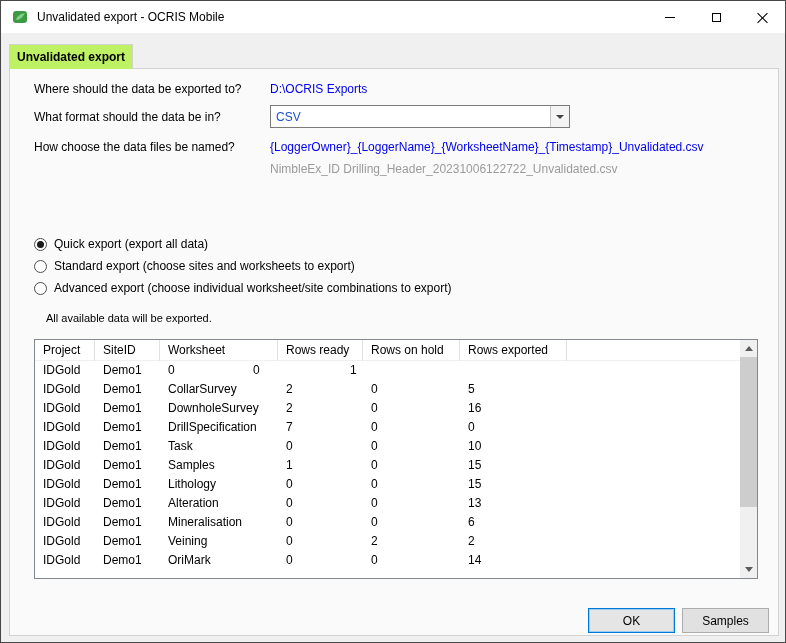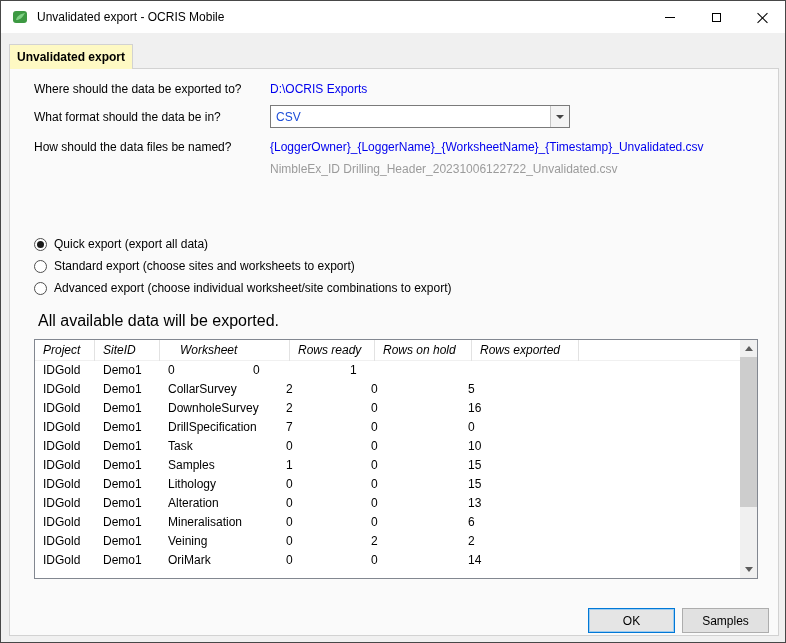--- a/index.html
+++ b/index.html
@@ -23,21 +23,21 @@
   .glyph-min { width:10px; height:1px; background:#000; display:block; }
   .glyph-max { width:9px; height:9px; border:1px solid #000; display:block; }
   .glyph-close { position:relative; width:11px; height:11px; display:block; }
   .glyph-close::before,.glyph-close::after { content:""; position:absolute; left:5px; top:-1px; width:1px; height:14px; background:#000; }
   .glyph-close::before { transform:rotate(45deg); }
   .glyph-close::after { transform:rotate(-45deg); }
 
   
   .tab {
     position:absolute; left:8px; top:43px; width:124px; height:25px;
-    background:#fef9c3; border:1px solid #d2d2d2; border-bottom:none;
+    background:#bef264; border:1px solid #d2d2d2; border-bottom:none;
     font-size:12px; font-weight:bold; color:#000;
     display:flex; align-items:center; justify-content:center; z-index:3;
   }
   .tabpage {
     position:absolute; left:8px; top:67px; width:770px; height:568px;
     background:#fafafa; border:1px solid #d2d2d2; z-index:1;
   }
 
   .form-label { position:absolute; left:24px; font-size:12px; color:#000; white-space:nowrap; }
   .link-value { position:absolute; left:260px; font-size:12px; color:#0000ee; white-space:nowrap; }
@@ -58,28 +58,28 @@
   .radio-circle {
     width:13px; height:13px; border:1px solid #4f4f4f; border-radius:50%;
     background:#fff; margin-right:7px; position:relative; flex:0 0 auto;
   }
   .radio-circle.checked::after {
     content:""; position:absolute; left:2px; top:2px; width:7px; height:7px;
     border-radius:50%; background:#1a1a1a;
   }
   .option-label { font-size:12px; color:#000; white-space:nowrap; }
 
-  .info-text { position:absolute; left:28px; top:243px; font-size:16px; color:#000;text-align:right; }
+  .info-text { position:absolute; left:36px; top:243px; font-size:11px; color:#000;text-align:right; }
 
   
   .lv {
     position:absolute; left:24px; top:270px; width:724px; height:240px;
     background:#ffffff; border:1px solid #828790; overflow:hidden;
   }
-  .lv-header { display:flex; height:21px; background:#ffffff; border-bottom:1px solid #f0f0f0;font-style:italic; }
+  .lv-header { display:flex; height:21px; background:#ffffff; border-bottom:1px solid #f0f0f0; }
   .hcell {
     font-size:12px; color:#000; padding:3px 0 0 8px; height:21px;
     border-right:1px solid #e2e2e2; white-space:nowrap; overflow:hidden; flex:0 0 auto;
   }
   .hcell.filler { flex:1; border-right:none; }
   .trow { display:flex; height:19px; }
   .tcell { font-size:12px; color:#000; padding-left:8px; line-height:19px; white-space:nowrap; overflow:hidden; flex:0 0 auto; }
 
   
   .vscroll { position:absolute; right:0; top:0; width:17px; height:100%; background:#f0f0f0; }
@@ -131,21 +131,21 @@
     <div class="link-value" style="top:13px;">D:\OCRIS Exports</div>
 
     <div class="form-label" style="top:41px;">What format should the data be in?</div>
     <div class="combo">
       <span class="combo-value">CSV</span>
       <span class="combo-btn">
           <span class="caret"></span>
         </span>
     </div>
 
-    <div class="form-label" style="top:71px;">How should the data files be named?</div>
+    <div class="form-label" style="top:71px;">How choose the data files be named?</div>
     <div class="link-value" style="top:71px;">{LoggerOwner}_{LoggerName}_{WorksheetName}_{Timestamp}_Unvalidated.csv</div>
     <div class="muted-value" style="top:93px;">NimbleEx_ID Drilling_Header_20231006122722_Unvalidated.csv</div>
 
     <div class="options">
         <div class="option-row">
     <span class="radio-circle checked"></span>
     <span class="option-label">Quick export (export all data)</span>
   </div>
         <div class="option-row">
     <span class="radio-circle"></span>
@@ -156,21 +156,21 @@
     <span class="option-label">Advanced export (choose individual worksheet/site combinations to export)</span>
   </div>
       </div>
 
     <div class="info-text">All available data will be exported.</div>
 
     <div class="lv">
       <div class="lv-header">
           <div class="hcell" style="width: 60px;">Project</div>
           <div class="hcell" style="width: 65px;">SiteID</div>
-          <div class="hcell" style="width: 118px; margin-left: 12px;">Worksheet</div>
+          <div class="hcell" style="width: 118px;">Worksheet</div>
           <div class="hcell" style="width: 85px;">Rows ready</div>
           <div class="hcell" style="width: 97px;">Rows on hold</div>
           <div class="hcell" style="width: 107px;">Rows exported</div>
           <div class="hcell filler"></div>
         </div>
       <div>
           <div class="trow">
             <div class="tcell" style="width: 60px;">IDGold</div>
             <div class="tcell" style="width: 65px;">Demo1</div>
             <div class="tcell" style="width: 85px;">0</div>

